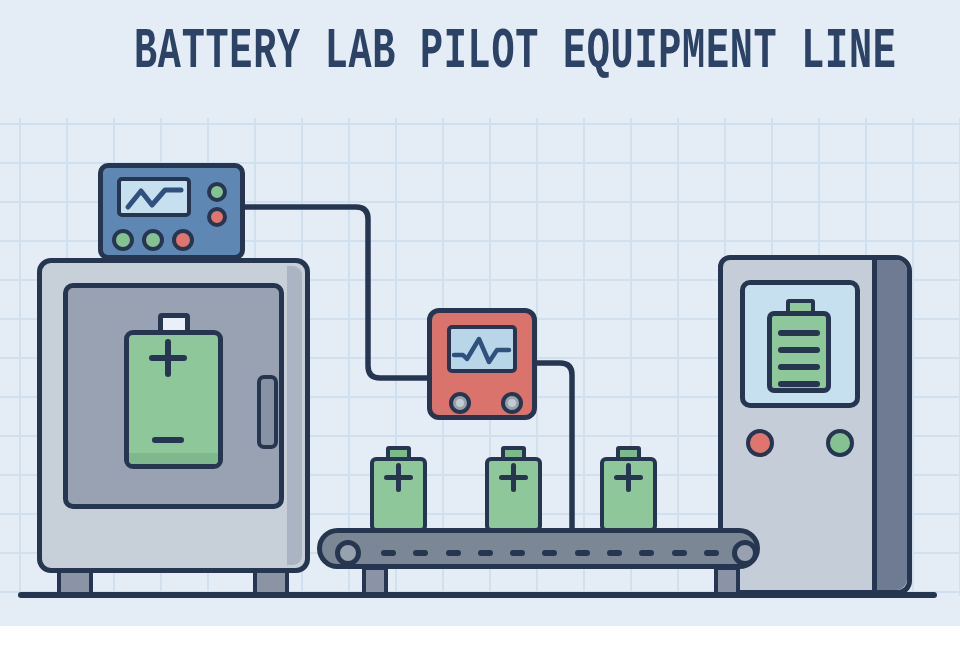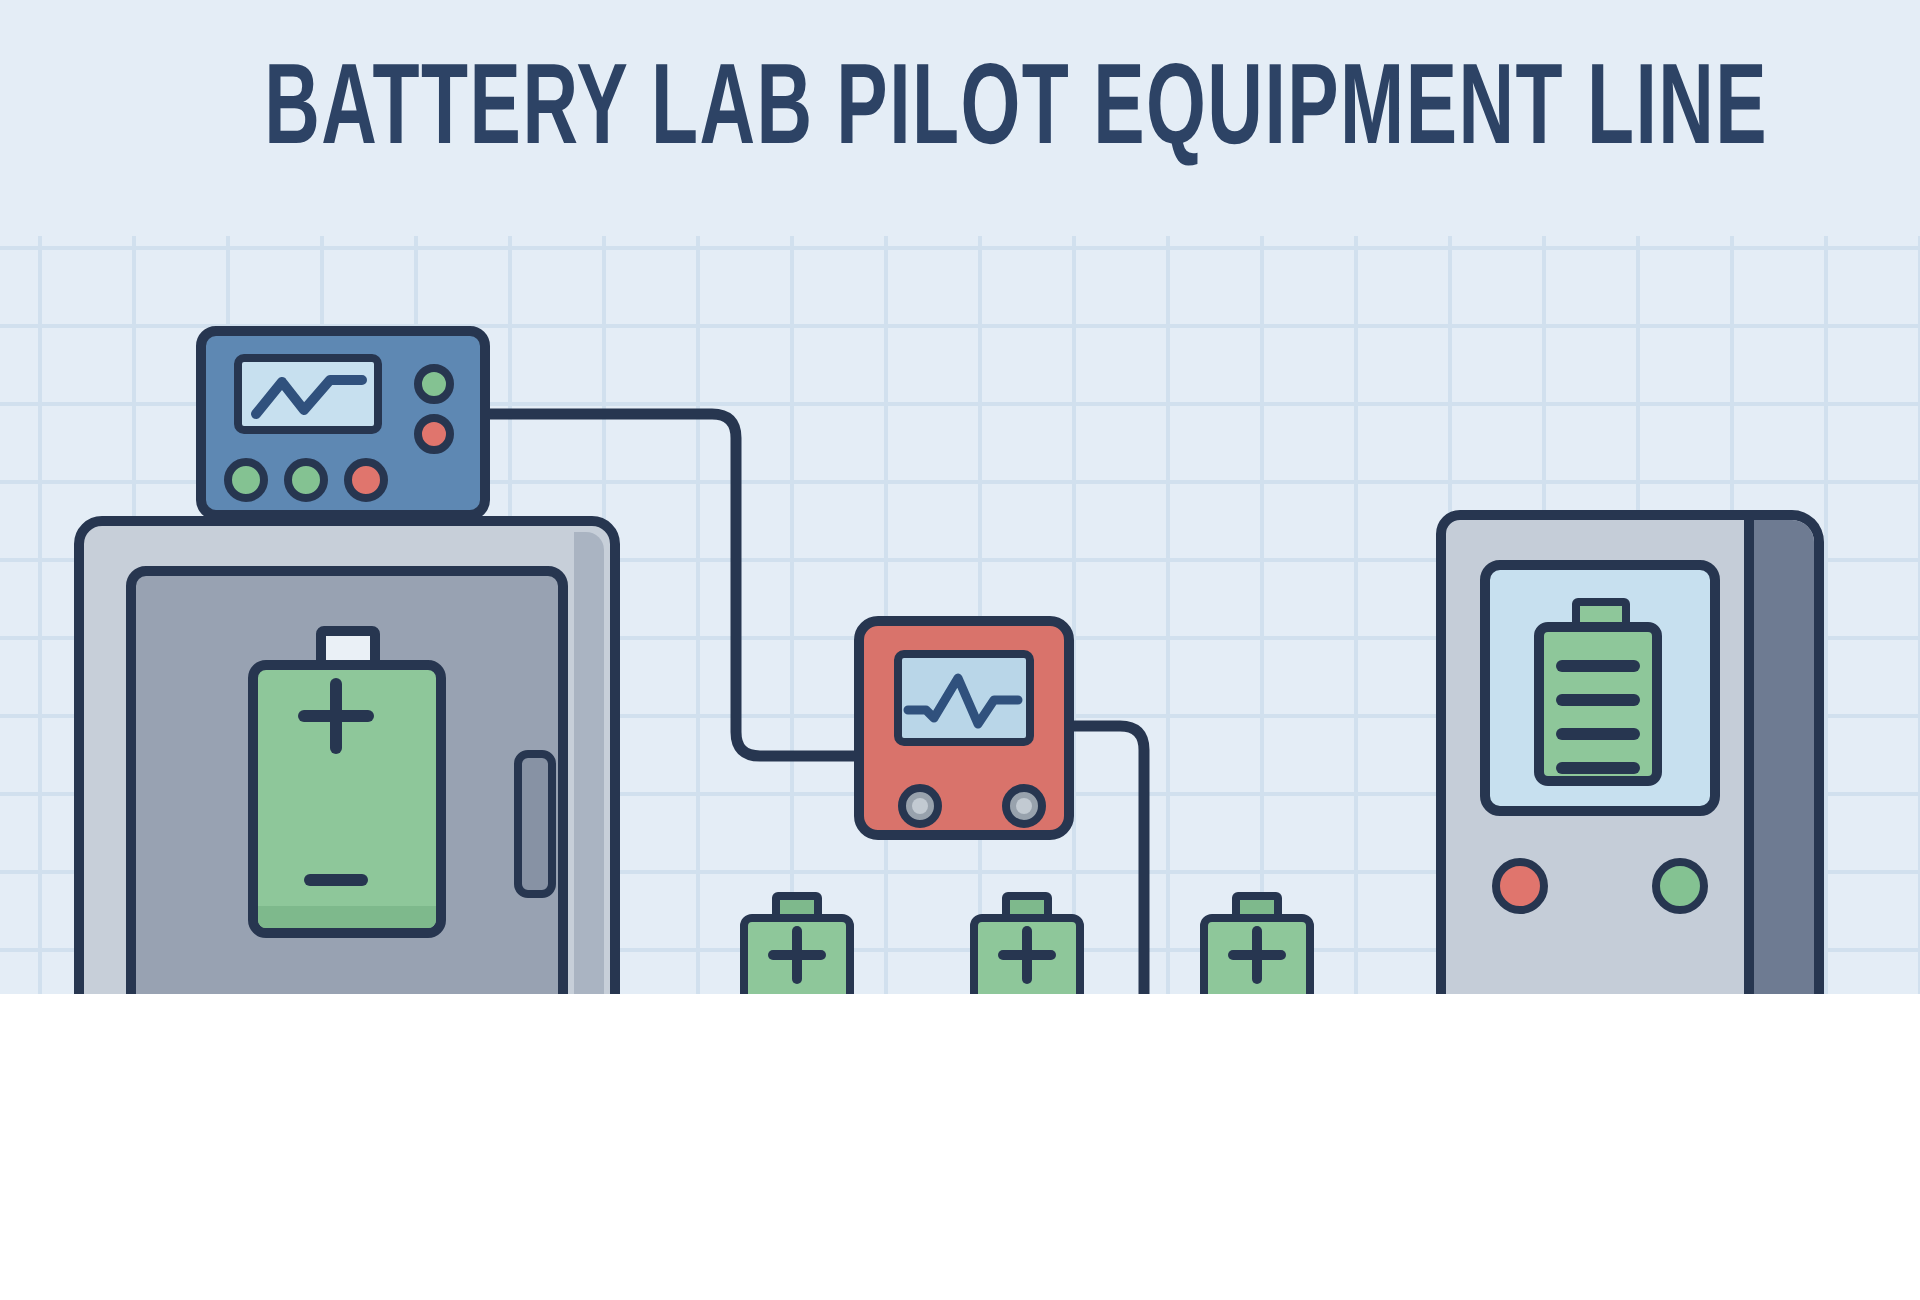--- a/index.html
+++ b/index.html
@@ -1,21 +1,21 @@
 <!DOCTYPE html>
 <html style="--background: #e4edf6; --grid-line: #c0d4e8; --outline: #273650; --title-text: #2d4365; --waveform: #30517d; --controller-body: #5e88b3; --screen-blue: #c7e0ef; --monitor-body: #d9736b; --monitor-screen: #b9d6e8; --chamber-body: #c7cfd9; --chamber-side: #aab4c2; --chamber-door: #98a2b2; --handle-gray: #8792a4; --battery-green: #8ec79a; --battery-green-dark: #7eb98c; --battery-cap-light: #eaf0f6; --machine-body: #c5cdd8; --machine-side: #6e7b92; --belt-gray: #7c8796; --roller-gray: #97a1af; --leg-gray: #8a94a5; --button-green: #84c292; --button-red: #e0756d; --knob-gray: #98a2ad; --knob-inner: #c2cad2; --ground: #273650;"><head>
 <meta charset="utf-8">
 <style>
   * { box-sizing: border-box; margin: 0; padding: 0; }
   html, body { width: 960px; height: 650px; }
   .stage {
-    position: relative; width: 960px; height: 497px;
+    position: relative; width: 960px; height: 626px;
     background: var(--background, #e4edf6);
     overflow: hidden;
-    font-family: Liberation Sans, sans-serif;
+    font-family: Liberation Mono, monospace;
   }
   .grid-layer {
     position: absolute; left: 0; top: 118px; width: 960px; height: 478px;
     background-image:
       linear-gradient(to right, var(--grid-line, #c8d9ea) 2px, transparent 2px),
       linear-gradient(to bottom, var(--grid-line, #c8d9ea) 2px, transparent 2px);
     background-size: 47px 39px;
     background-position: 19px 5px;
     opacity: .5;
   }

